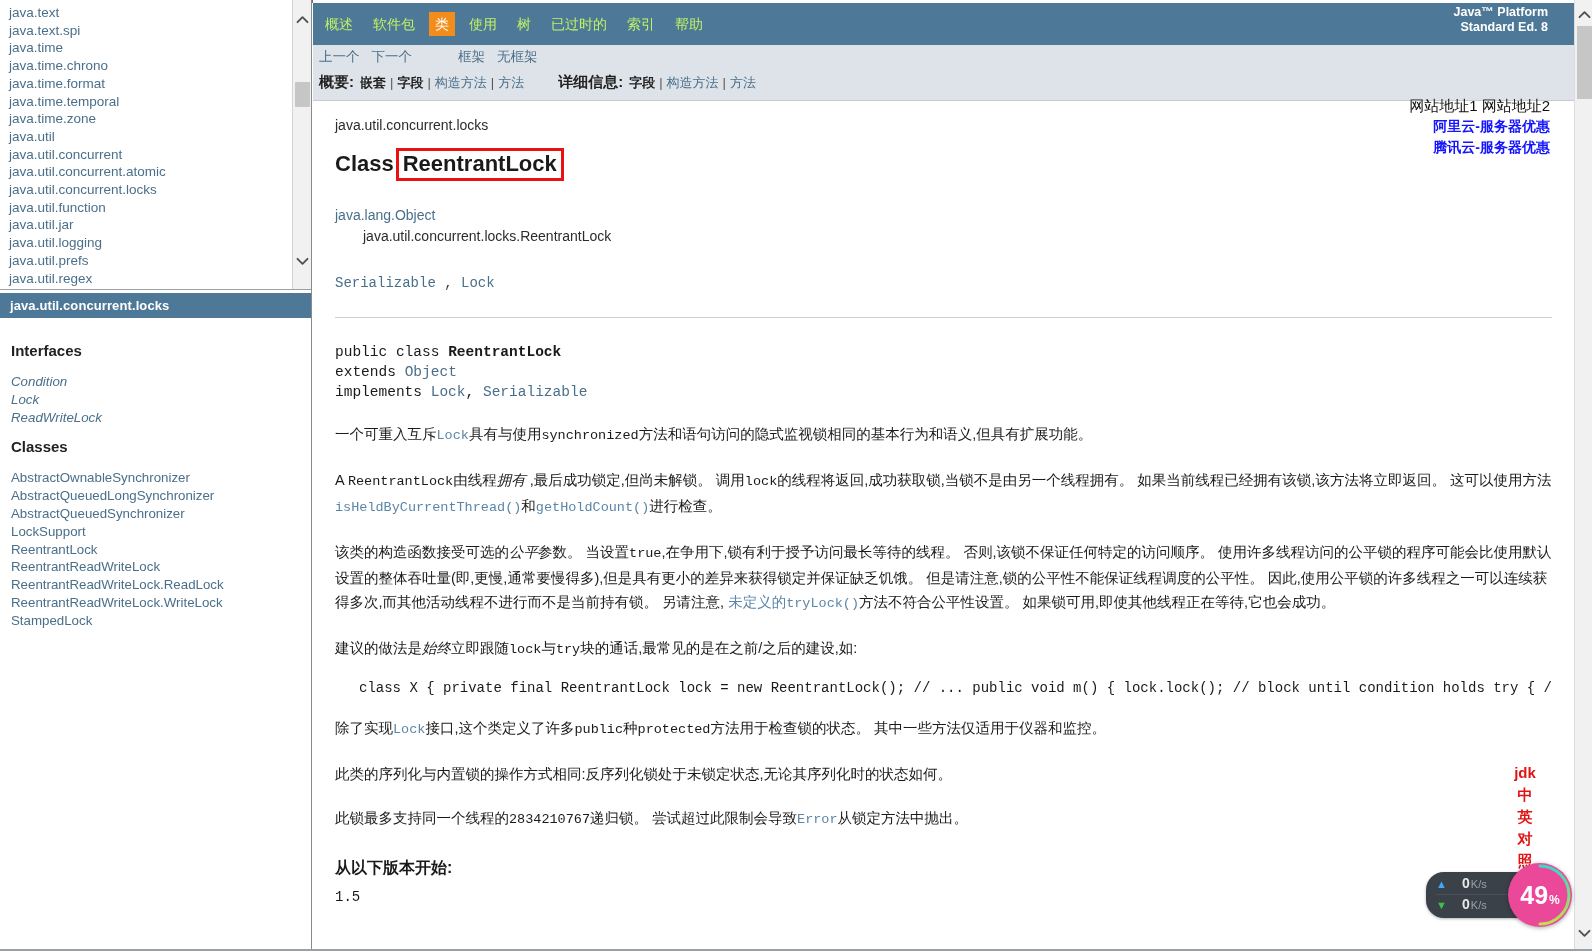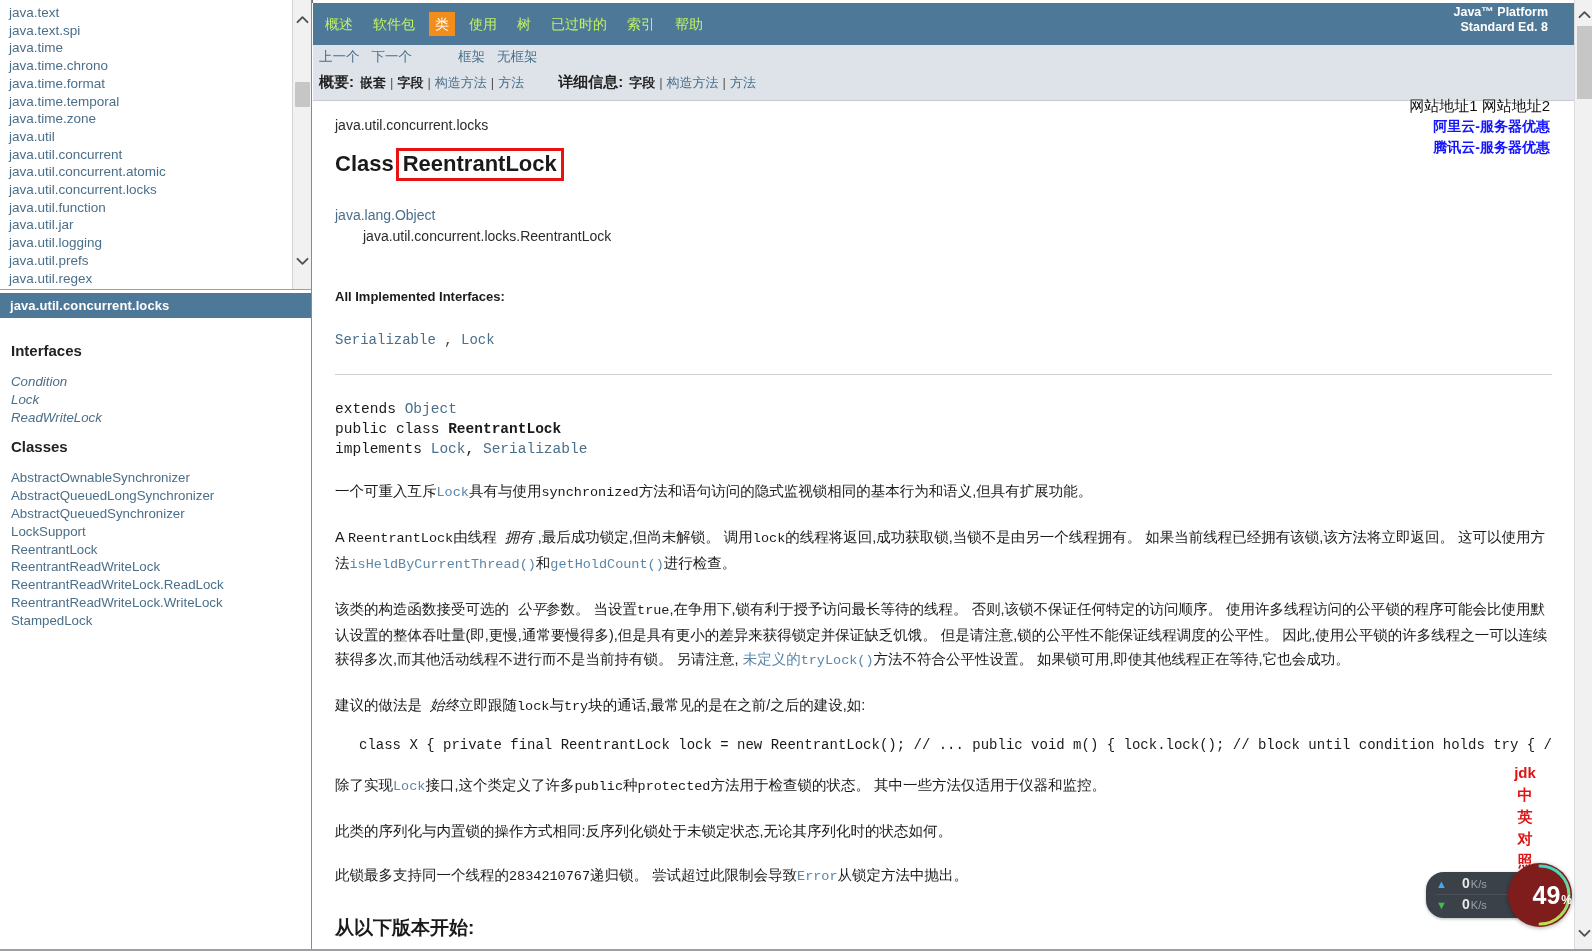--- a/index.html
+++ b/index.html
@@ -180,28 +180,28 @@
   }
   code.c {
     font-family: "Liberation Mono", "DejaVu Sans Mono", monospace;
     font-size: 13.5px; color: #1a1a1a;
   }
   a.clink {
     font-family: "Liberation Mono", "DejaVu Sans Mono", monospace;
     font-size: 13.5px; color: #5b86a8; text-decoration: none; cursor: pointer;
   }
   a.tlink { color: #5b86a8; text-decoration: none; cursor: pointer; }
-  i.em { font-style: italic; padding-left: 8px; }
+  i.em { font-style: italic; }
 
   pre.code-sample {
     margin: 18px 0 0 24px; font-family: "Liberation Mono","DejaVu Sans Mono",monospace;
     font-size: 14px; color: #1a1a1a; white-space: pre; overflow: hidden;
   }
 
-  .dt-head { margin-top: 26px; font-size: 19px; font-weight: bold; color: #1a1a1a; }
+  .dt-head { margin-top: 26px; font-size: 16px; font-weight: bold; color: #1a1a1a; }
   .dd-val { margin-top: 10px; font-family:"Liberation Mono","DejaVu Sans Mono",monospace;
             font-size: 14px; color: #1a1a1a; }
 
   
   #right-scrollbar {
     position: absolute; right: 0; top: 0; width: 18px; height: 951px;
     background: #f1f1f1; border-left: 1px solid #dcdcdc;
   }
   #rsb-up { position: absolute; top: 4px; left: 0; width: 18px; height: 20px;
             display:flex; align-items:center; justify-content:center; }
@@ -232,21 +232,21 @@
   }
   .sp-row { display: flex; align-items: baseline; height: 21px; }
   .sp-row.top { border-bottom: 1px solid #4a515a; }
   .sp-arrow { width: 16px; font-size: 11px; line-height: 21px; }
   .sp-arrow.up { color: #3fa9f5; }
   .sp-arrow.down { color: #3fbf4a; }
   .sp-num { color: #e8e8e8; font-size: 14px; font-weight: bold; margin-left: 10px; }
   .sp-unit { color: #9aa0a6; font-size: 11px; margin-left: 1px; }
   #speed-circle {
     position: relative; width: 64px; height: 64px; border-radius: 50%;
-    background: #7f1d1d; display: flex; align-items: center; justify-content: flex-end;
+    background: #ec4899; display: flex; align-items: center; justify-content: center;
     box-shadow: 0 1px 4px rgba(0,0,0,.35);
   }
   #speed-circle svg { position: absolute; left:0; top:0; }
   #speed-text { position: relative; color: #ffffff; font-size: 25px; font-weight: bold;
                 z-index: 2; display:flex; align-items:baseline; }
   #speed-pct { font-size: 12px; margin-left: 1px; }
 
   
   #edge-top { position:absolute; left:0; top:0; width:1592px; height:3px; background:#707070; }
   #edge-bottom { position:absolute; left:0; bottom:0; width:1592px; height:2px; background:#9aa0a6; }
@@ -374,30 +374,29 @@
 
         <div class="subtitle">java.util.concurrent.locks</div>
 
         <h2 id="class-title"><span>Class</span><span id="class-name-box">ReentrantLock</span></h2>
 
         <div class="inherit-tree">
           <div class="lvl0">java.lang.Object</div>
           <div class="lvl1">java.util.concurrent.locks.ReentrantLock</div>
         </div>
 
-        <div class="section-label">All Implemented Interfaces:</div>
         <div class="iface-line">
           <a class="mono-link">Serializable</a><span> , </span><a class="mono-link">Lock</a>
         </div>
 
         <hr class="rule">
 
         <div class="decl">
+          <div><span class="kw">public class </span><span class="cls">ReentrantLock</span></div>
           <div><span class="kw">extends </span><a class="lnk">Object</a></div>
-          <div><span class="kw">public class </span><span class="cls">ReentrantLock</span></div>
           <div><span class="kw">implements </span><a class="lnk">Lock</a><span>, </span><a class="lnk">Serializable</a></div>
         </div>
 
         <p class="para"><span>一个可重入互斥</span><a class="clink">Lock</a><span>具有与使用</span><code class="c">synchronized</code><span>方法和语句访问的隐式监视锁相同的基本行为和语义,但具有扩展功能。</span></p>
 
         <p class="para"><span>A </span><code class="c">ReentrantLock</code><span>由线程</span><i class="em">拥有</i><span> ,最后成功锁定,但尚未解锁。 调用</span><code class="c">lock</code><span>的线程将返回,成功获取锁,当锁不是由另一个线程拥有。 如果当前线程已经拥有该锁,该方法将立即返回。 这可以使用方法</span><a class="clink">isHeldByCurrentThread()</a><span>和</span><a class="clink">getHoldCount()</a><span>进行检查。</span></p>
 
         <p class="para"><span>该类的构造函数接受可选的</span><i class="em">公平</i><span>参数。 当设置</span><code class="c">true</code><span>,在争用下,锁有利于授予访问最长等待的线程。 否则,该锁不保证任何特定的访问顺序。 使用许多线程访问的公平锁的程序可能会比使用默认设置的整体吞吐量(即,更慢,通常要慢得多),但是具有更小的差异来获得锁定并保证缺乏饥饿。 但是请注意,锁的公平性不能保证线程调度的公平性。 因此,使用公平锁的许多线程之一可以连续获得多次,而其他活动线程不进行而不是当前持有锁。 另请注意, </span><a class="tlink">未定义的</a><a class="clink">tryLock()</a><span>方法不符合公平性设置。 如果锁可用,即使其他线程正在等待,它也会成功。</span></p>
 
         <p class="para"><span>建议的做法是</span><i class="em">始终</i><span>立即跟随</span><code class="c">lock</code><span>与</span><code class="c">try</code><span>块的通话,最常见的是在之前/之后的建设,如:</span></p>

